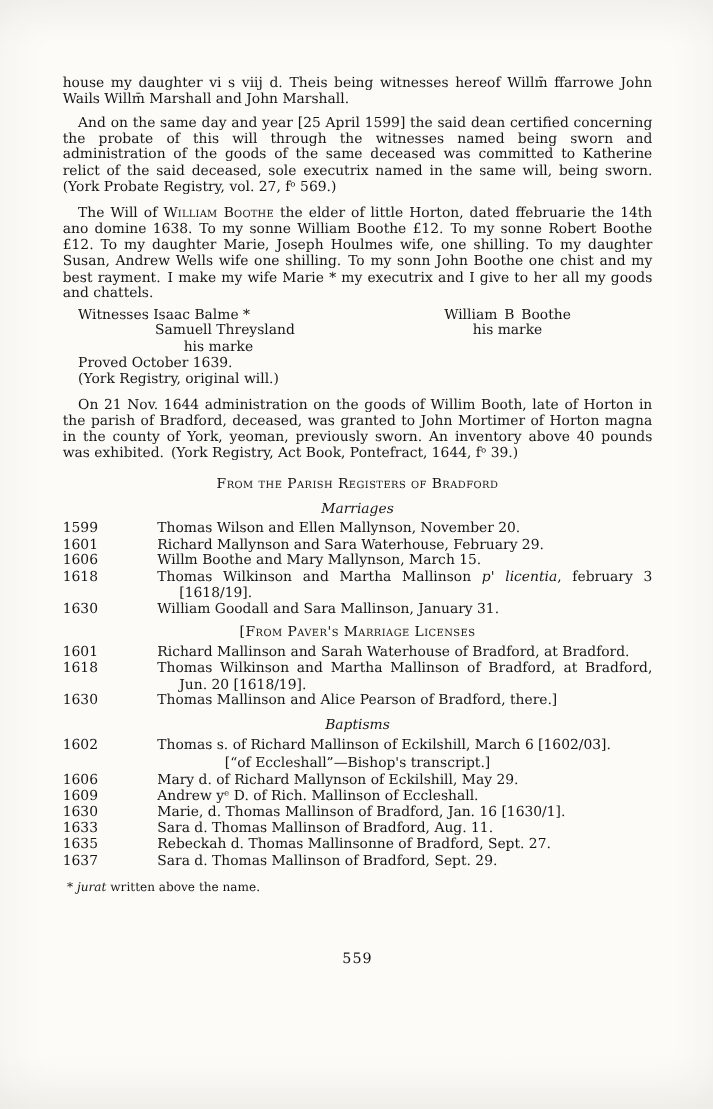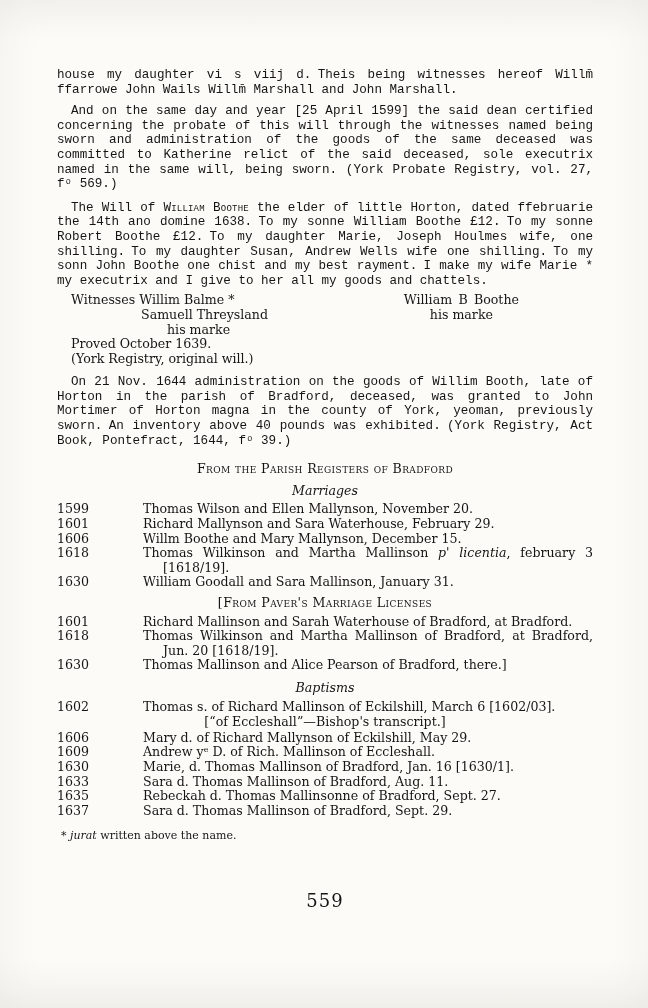--- a/index.html
+++ b/index.html
@@ -10,21 +10,21 @@
   .page {
     width: 648px; height: 1008px; box-sizing: border-box;
     background: linear-gradient(180deg, #f7f6f2 0%, #fcfbf8 4%, #fcfbf8 95%, #f5f4ef 100%);
     box-shadow: inset 0 0 45px rgba(60,55,45,0.06);
     padding: 68px 55px 0 57px;
     font-family: "DejaVu Serif", "Liberation Serif", serif;
     font-size: 12.6px;
     line-height: 14.6px;
     color: #171513;
   }
-  .para { text-align: justify; margin: 0; font-family: Liberation Mono, monospace; }
+  .para { text-align: justify; margin: 0; }
   .indent { text-indent: 14px; }
   .mb7 { margin-bottom: 7px; }
   .mb9 { margin-bottom: 9px; }
   .mb5 { margin-bottom: 5px; }
   .s-i { font-style: italic; }
   .s-sc { font-variant: small-caps; letter-spacing: 0.2px; }
   .heading-sc {
     text-align: center; font-variant: small-caps; letter-spacing: 0.4px;
     margin: 14px 0 7px 0;
   }
@@ -38,37 +38,37 @@
   .entries { margin: 0; }
   .entry { display: flex; gap: 48px; }
   .entry-year { width: 38px; flex: none; }
   .entry-text {
     flex: 1; text-align: justify;
     padding-left: 20px; text-indent: -20px;
   }
   .note-center { text-align: center; margin: 1px 0; }
   .footnote { font-size: 11px; margin: 11px 0 0 4px; line-height: 13px; }
   .page-number {
-    text-align: center; margin-top: 52px; font-size: 18px; letter-spacing: 1px;
+    text-align: center; margin-top: 52px; font-size: 13px; letter-spacing: 1px;
   }
 </style>
 </head>
 <body>
 
 <div class="page">
 
   <p class="para mb7"><span>house my daughter vi s viij d. Theis being witnesses hereof Willm̄ ffarrowe John Wails Willm̄ Marshall and John Marshall.</span></p>
 
   <p class="para indent mb9"><span>And on the same day and year [25 April 1599] the said dean certified concerning the probate of this will through the witnesses named being sworn and administration of the goods of the same deceased was committed to Katherine relict of the said deceased, sole executrix named in the same will, being sworn. (York Probate Registry, vol. 27, fᵒ 569.)</span></p>
 
   <p class="para indent"><span>The Will of </span><span class="s-sc">William Boothe</span><span> the elder of little Horton, dated ffebruarie the 14th ano domine 1638. To my sonne William Boothe £12. To my sonne Robert Boothe £12. To my daughter Marie, Joseph Houlmes wife, one shilling. To my daughter Susan, Andrew Wells wife one shilling. To my sonn John Boothe one chist and my best rayment. I make my wife Marie * my executrix and I give to her all my goods and chattels.</span></p>
 
   <div class="witness-row">
     <div class="witness-left">
-      <div>Witnesses Willim Balme *</div>
+      <div>Witnesses Isaac Balme *</div>
       <div class="wl2">Samuell Threysland</div>
       <div class="wl3">his marke</div>
     </div>
     <div class="witness-right">
       <div>William B Boothe</div>
       <div>his marke</div>
     </div>
   </div>
 
   <div class="plain-line">Proved October 1639.</div>
@@ -87,21 +87,21 @@
         <div class="entry-text"><span>Thomas Wilson and Ellen Mallynson, November 20.</span></div>
       </div>
 
       <div class="entry">
         <div class="entry-year">1601</div>
         <div class="entry-text"><span>Richard Mallynson and Sara Waterhouse, February 29.</span></div>
       </div>
 
       <div class="entry">
         <div class="entry-year">1606</div>
-        <div class="entry-text"><span>Willm Boothe and Mary Mallynson, December 15.</span></div>
+        <div class="entry-text"><span>Willm Boothe and Mary Mallynson, March 15.</span></div>
       </div>
 
       <div class="entry">
         <div class="entry-year">1618</div>
         <div class="entry-text"><span>Thomas Wilkinson and Martha Mallinson </span><span class="s-i">p' licentia</span><span>, february 3 [1618/19].</span></div>
       </div>
 
       <div class="entry">
         <div class="entry-year">1630</div>
         <div class="entry-text"><span>William Goodall and Sara Mallinson, January 31.</span></div>

